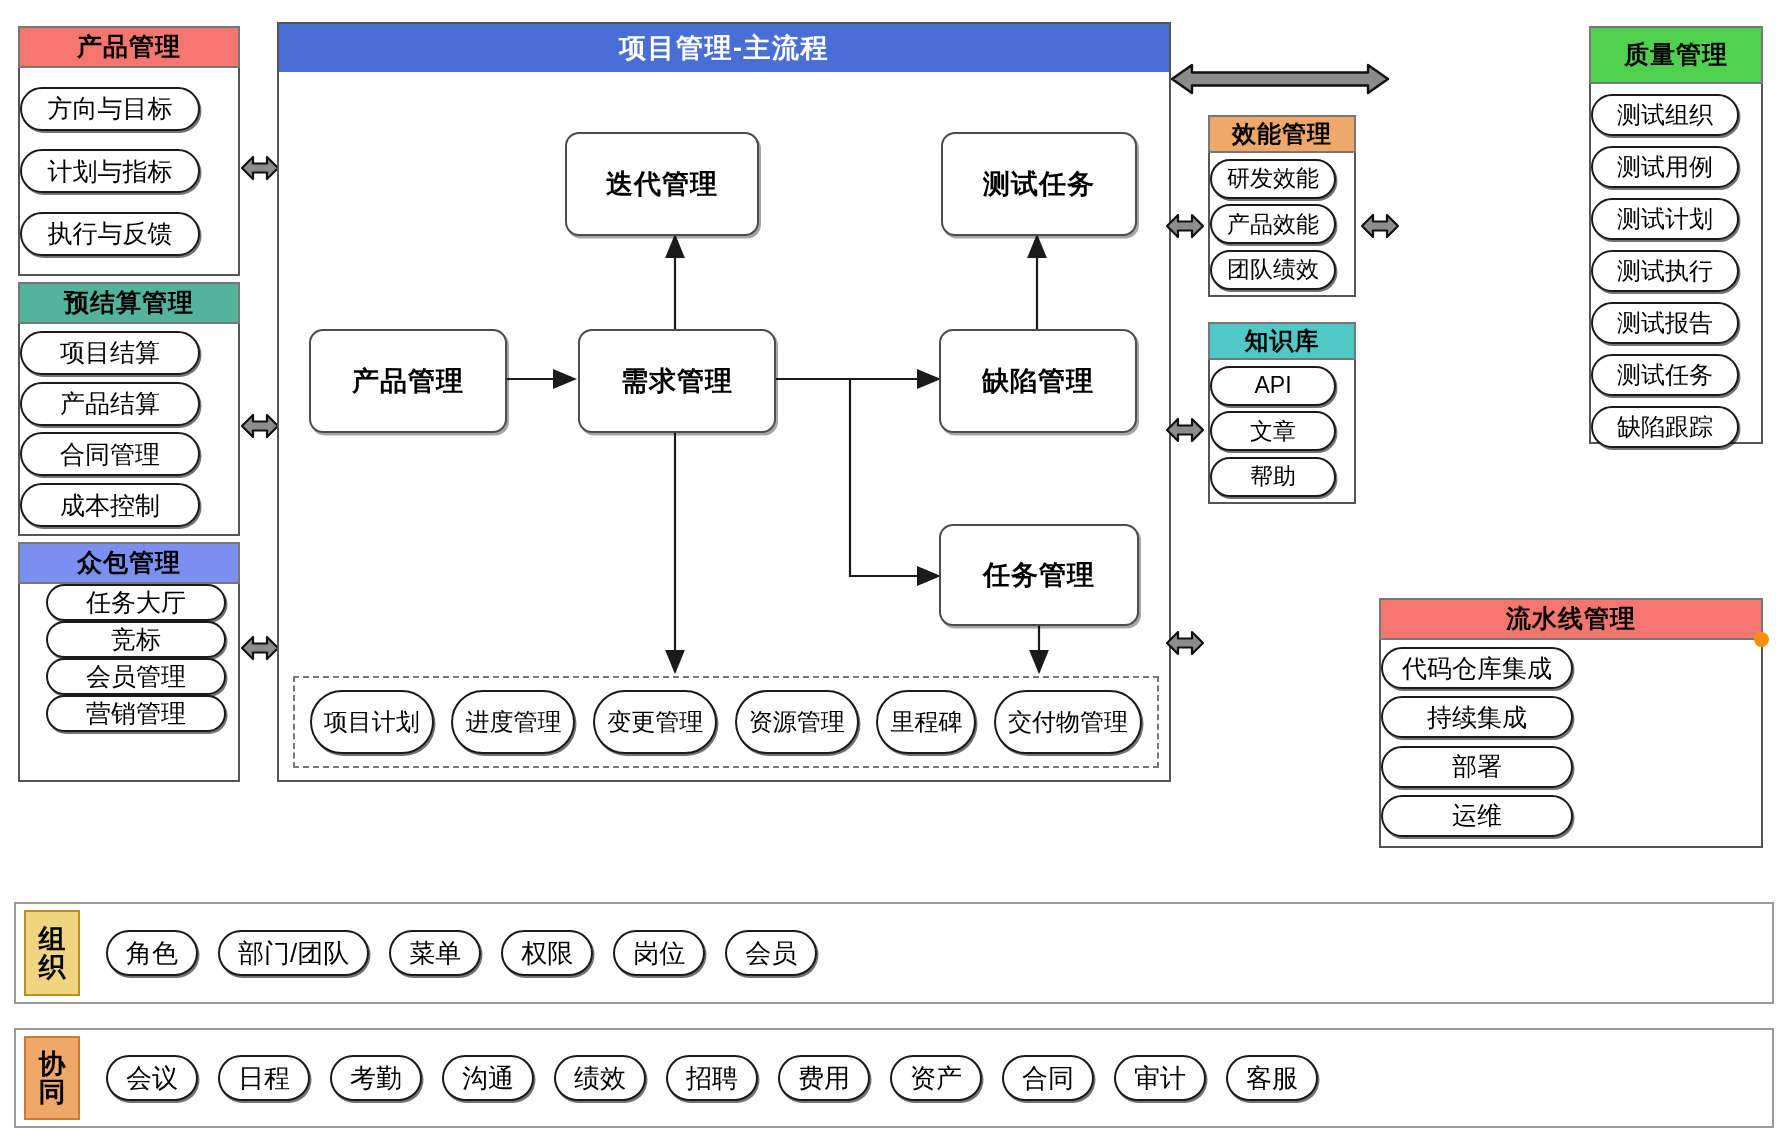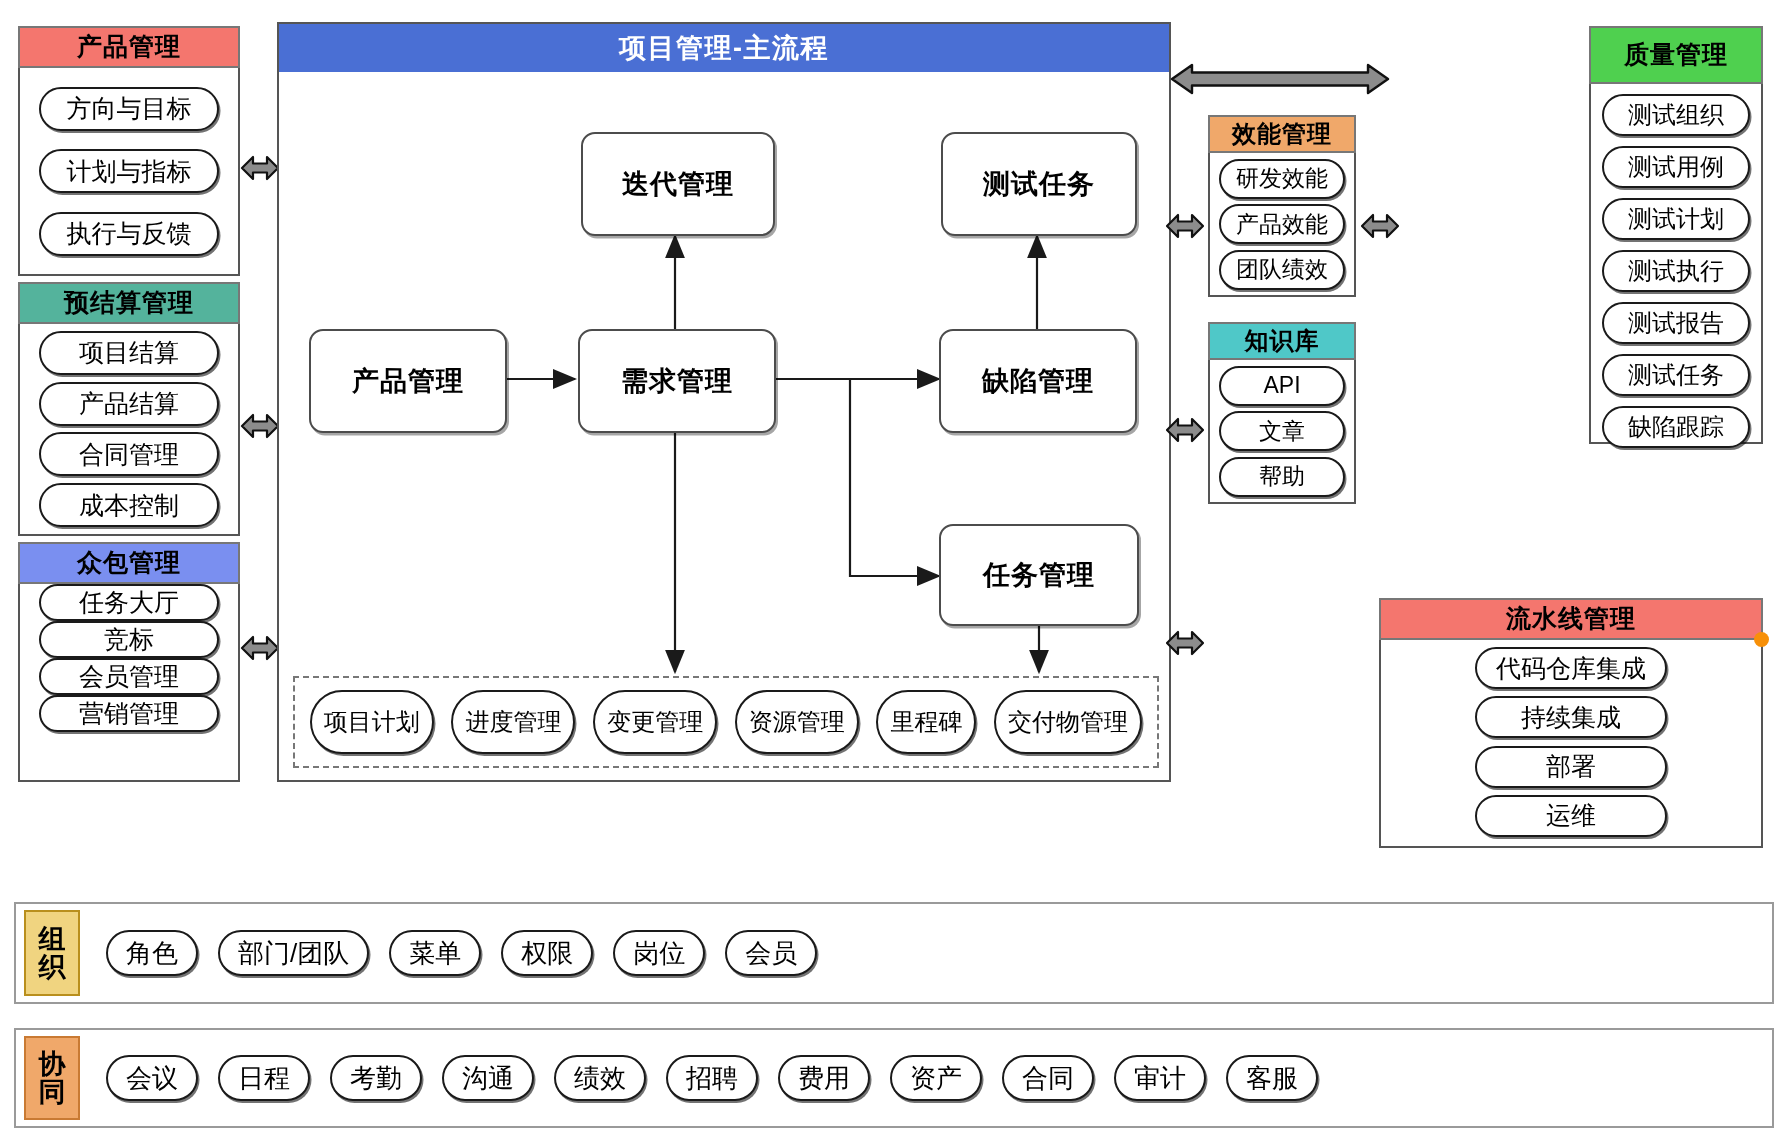--- a/index.html
+++ b/index.html
@@ -28,21 +28,20 @@
     text-align: center;
     color: #000;
     border: 2px solid #777;
     margin: -2px -2px 0 -2px;
     line-height: 1.1;
     letter-spacing: 1px;
   }
   .panel-body {
     display: flex;
     flex-direction: column;
-    align-items: center;
     justify-content: space-evenly;
   }
   .pill {
     border: 2.5px solid #1a1a1a;
     border-radius: 999px;
     background: #fff;
     text-align: center;
     color: #000;
     white-space: nowrap;
     display: flex;
@@ -182,21 +181,21 @@
     <div class="panel-body" style="height:210px;">
       <div class="pill">项目结算</div>
       <div class="pill">产品结算</div>
       <div class="pill">合同管理</div>
       <div class="pill">成本控制</div>
     </div>
   </div>
 
   <div class="panel left-panel" id="lp2" style="top:542px; height:240px;">
     <div class="panel-head" style="background: rgb(122, 143, 240);">众包管理</div>
-    <div class="panel-body" style="height:144px;">
+    <div class="panel-body" style="height:144px;margin-left:26px;">
       <div class="pill">任务大厅</div>
       <div class="pill">竞标</div>
       <div class="pill">会员管理</div>
       <div class="pill">营销管理</div>
     </div>
   </div>
 
   <svg class="darrow" style="left:240px; top:150px;" width="40" height="36" viewBox="0 0 40 36">
     <path d="M2 18 L13 7 L13 13.5 L27 13.5 L27 7 L38 18 L27 29 L27 22.5 L13 22.5 L13 29 Z" fill="#8c8c8c" stroke="#111" stroke-width="2.2" stroke-linejoin="round"></path>
   </svg>
@@ -225,21 +224,21 @@
 
       <line x1="396" y1="400" x2="396" y2="648" stroke="#1a1a1a" stroke-width="2.2" marker-end="url(#ah)"></line>
 
       <line x1="758" y1="330" x2="758" y2="212" stroke="#1a1a1a" stroke-width="2.2" marker-end="url(#ah)"></line>
 
       <polyline points="571,355 571,552 660,552" fill="none" stroke="#1a1a1a" stroke-width="2.2" marker-end="url(#ah)"></polyline>
 
       <line x1="760" y1="592" x2="760" y2="648" stroke="#1a1a1a" stroke-width="2.2" marker-end="url(#ah)"></line>
     </svg>
 
-    <div class="rbox" style="left:302px; top:108px; width:194px; height:104px;">迭代管理</div>
+    <div class="rbox" style="left:286px; top:108px; width:194px; height:104px;">迭代管理</div>
     <div class="rbox" style="left:662px; top:108px; width:196px; height:104px;">测试任务</div>
 
     <div class="rbox" style="left:30px; top:305px; width:198px; height:104px;">产品管理</div>
     <div class="rbox" style="left:299px; top:305px; width:198px; height:104px;">需求管理</div>
     <div class="rbox" style="left:660px; top:305px; width:198px; height:104px;">缺陷管理</div>
 
     <div class="rbox" style="left:660px; top:500px; width:200px; height:102px;">任务管理</div>
 
     <div id="dashed-group">
       <div class="pill">项目计划</div>

